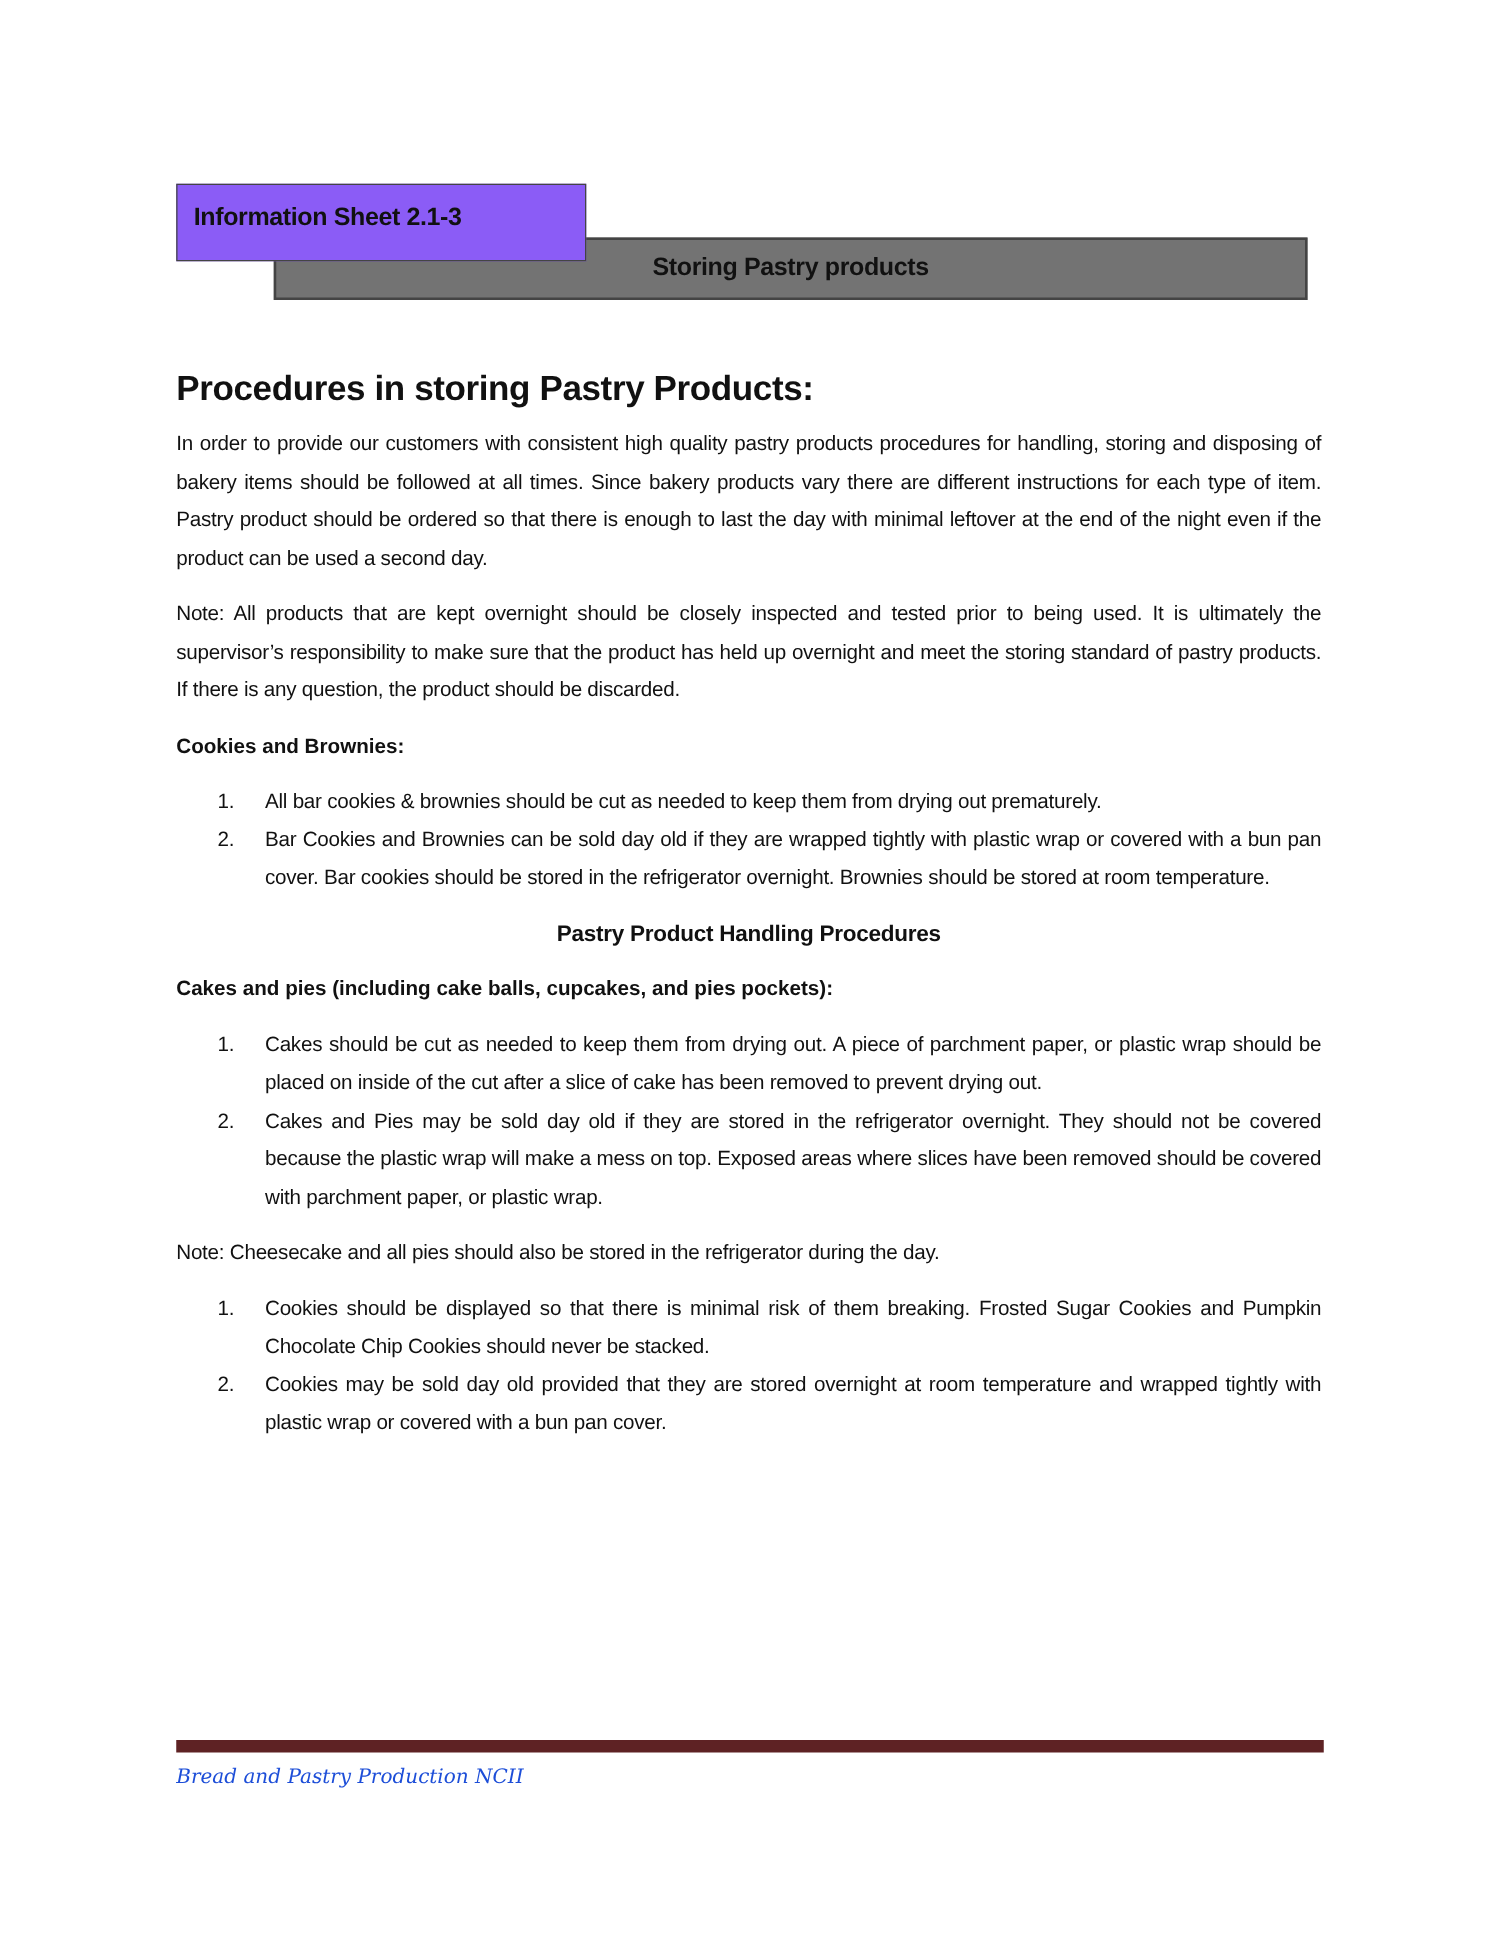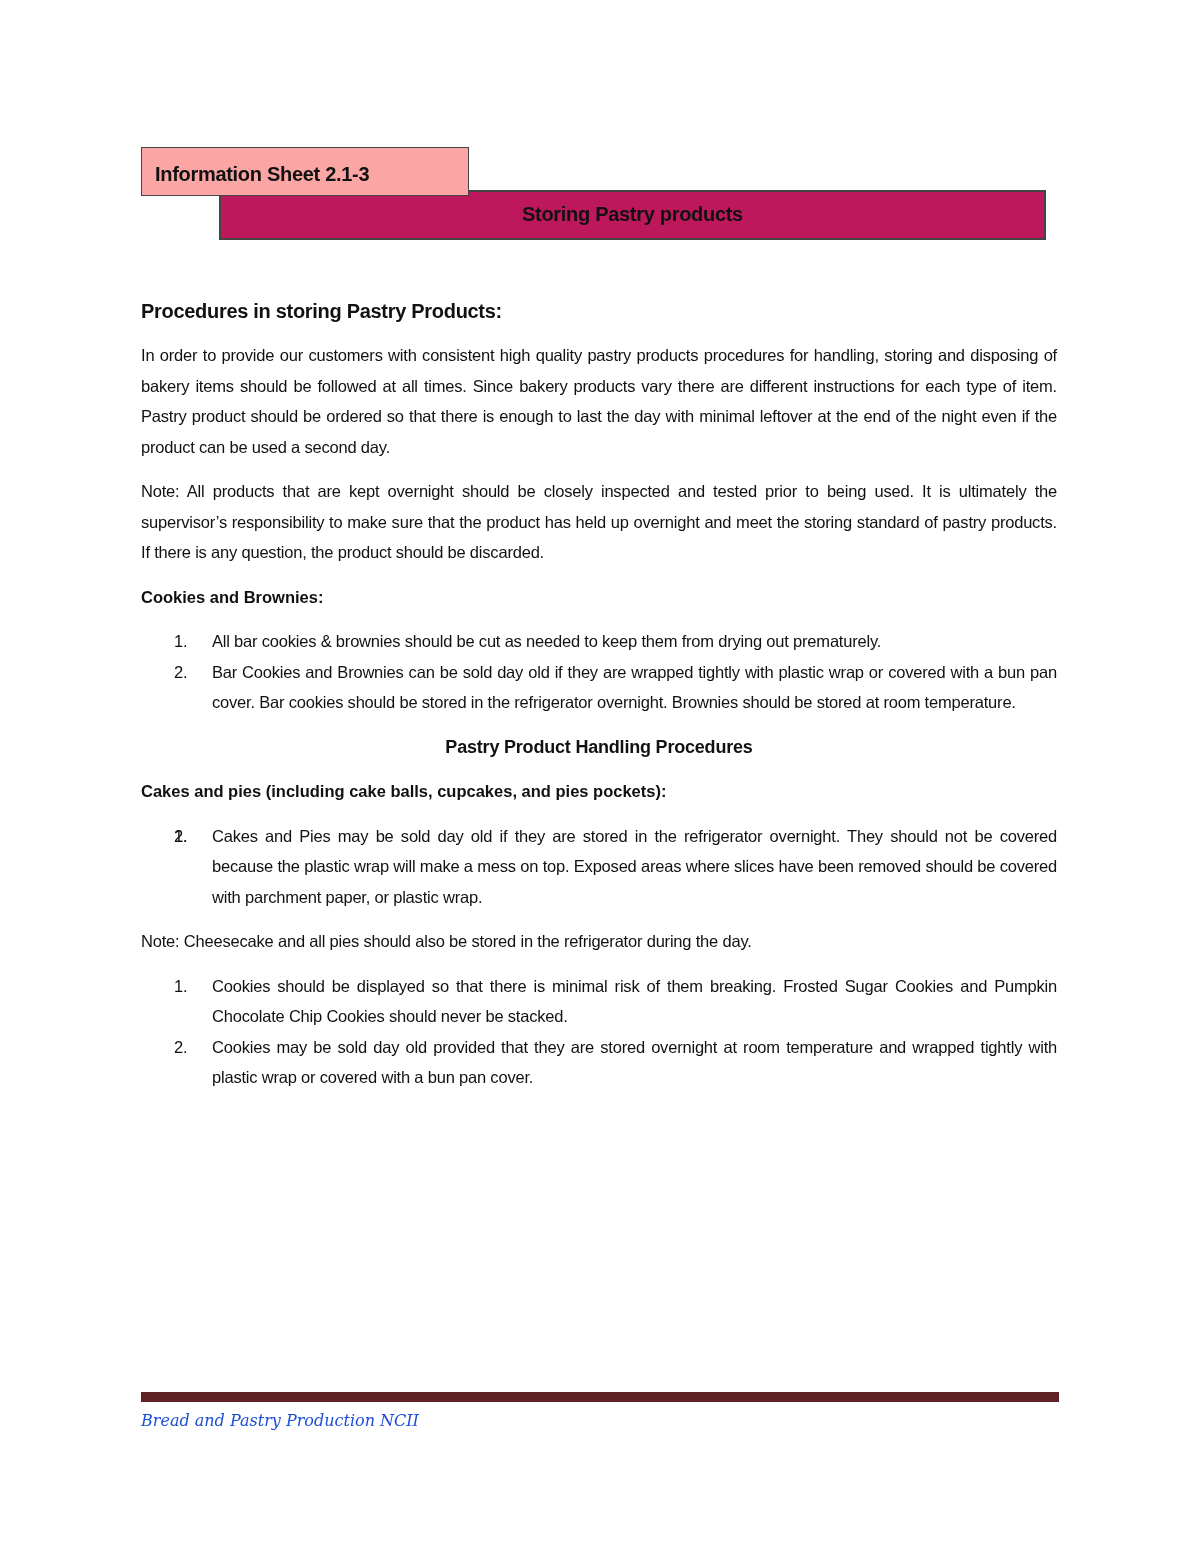--- a/index.html
+++ b/index.html
@@ -1,29 +1,29 @@
 <!DOCTYPE html>
 <html><head>
 <meta charset="utf-8">
 <style>
   html, body { margin: 0; padding: 0; background: #ffffff; }
   body { width: 1200px; height: 1553px; position: relative; overflow: hidden;
          font-family: "Liberation Sans", "DejaVu Sans", sans-serif; color: #111; }
   .page { position: absolute; left: 0; top: 0; width: 1200px; height: 1553px; background: #fff; }
 
   .title-box { position: absolute; left: 219px; top: 190px; width: 827px; height: 50px;
-               border: 2px solid #444; box-sizing: border-box; background: #be185d; }
+               border: 2px solid #444; box-sizing: border-box; background: #737373; }
   .title-box span { position: absolute; left: 0; right: 0; top: 11px; text-align: center;
                     font-weight: bold; font-size: 20px; letter-spacing: -0.3px; }
-  .info-box { position: absolute; left: 141px; top: 147px; width: 328px; height: 49px;
-              border: 1.5px solid #444; box-sizing: border-box; background: #fca5a5; }
+  .info-box { position: absolute; left: 141px; top: 147px; width: 328px; height: 62px;
+              border: 1.5px solid #444; box-sizing: border-box; background: #8b5cf6; }
   .info-box span { position: absolute; left: 13px; top: 15px; font-weight: bold; font-size: 20px; letter-spacing: -0.3px; }
 
   .content { position: absolute; left: 141px; top: 296px; width: 916px; font-size: 16.5px; line-height: 30.5px; }
-  .h-main { font-weight: bold; font-size: 20px; margin: 0 0 14px 0; letter-spacing: -0.3px; line-height: 30px; }
+  .h-main { font-weight: bold; font-size: 28px; margin: 0 0 14px 0; letter-spacing: -0.3px; line-height: 30px; }
   .h-sub { font-weight: bold; font-size: 18px; margin: 0 0 14px 0; letter-spacing: -0.2px; text-align: center; }
   .h-small { font-weight: bold; font-size: 16.5px; margin: 0 0 14px 0; }
   p.para { margin: 0 0 14px 0; text-align: justify; letter-spacing: -0.2px; }
   ol.list { margin: 0 0 14px 0; padding: 0; list-style: none; }
   ol.list li { position: relative; padding-left: 71px; text-align: justify; letter-spacing: -0.2px; }
   ol.list li .num { position: absolute; left: 33px; top: 0; }
 
   .footer-rule { position: absolute; left: 141px; top: 1392px; width: 918px; height: 10px; background: #5E2224; }
   .footer { position: absolute; left: 141px; top: 1408px; font-family: "DejaVu Serif", "Liberation Serif", serif;
             font-style: italic; font-size: 16px; line-height: 26px; color: #1d4ed8; }
@@ -57,20 +57,21 @@
         <span>Bar Cookies and Brownies can be sold day old if they are wrapped tightly with plastic wrap or covered with a bun pan cover. Bar cookies should be stored in the refrigerator overnight. Brownies should be stored at room temperature.</span>
       </li>
     </ol>
 
     <div class="h-sub">Pastry Product Handling Procedures</div>
 
     <div class="h-small">Cakes and pies (including cake balls, cupcakes, and pies pockets):</div>
     <ol class="list">
       <li>
         <span class="num">1.</span>
+        <span>Cakes should be cut as needed to keep them from drying out. A piece of parchment paper, or plastic wrap should be placed on inside of the cut after a slice of cake has been removed to prevent drying out.</span>
       </li>
       <li>
         <span class="num">2.</span>
         <span>Cakes and Pies may be sold day old if they are stored in the refrigerator overnight. They should not be covered because the plastic wrap will make a mess on top. Exposed areas where slices have been removed should be covered with parchment paper, or plastic wrap.</span>
       </li>
     </ol>
 
     <p class="para">Note: Cheesecake and all pies should also be stored in the refrigerator during the day.</p>
 
     <ol class="list">

